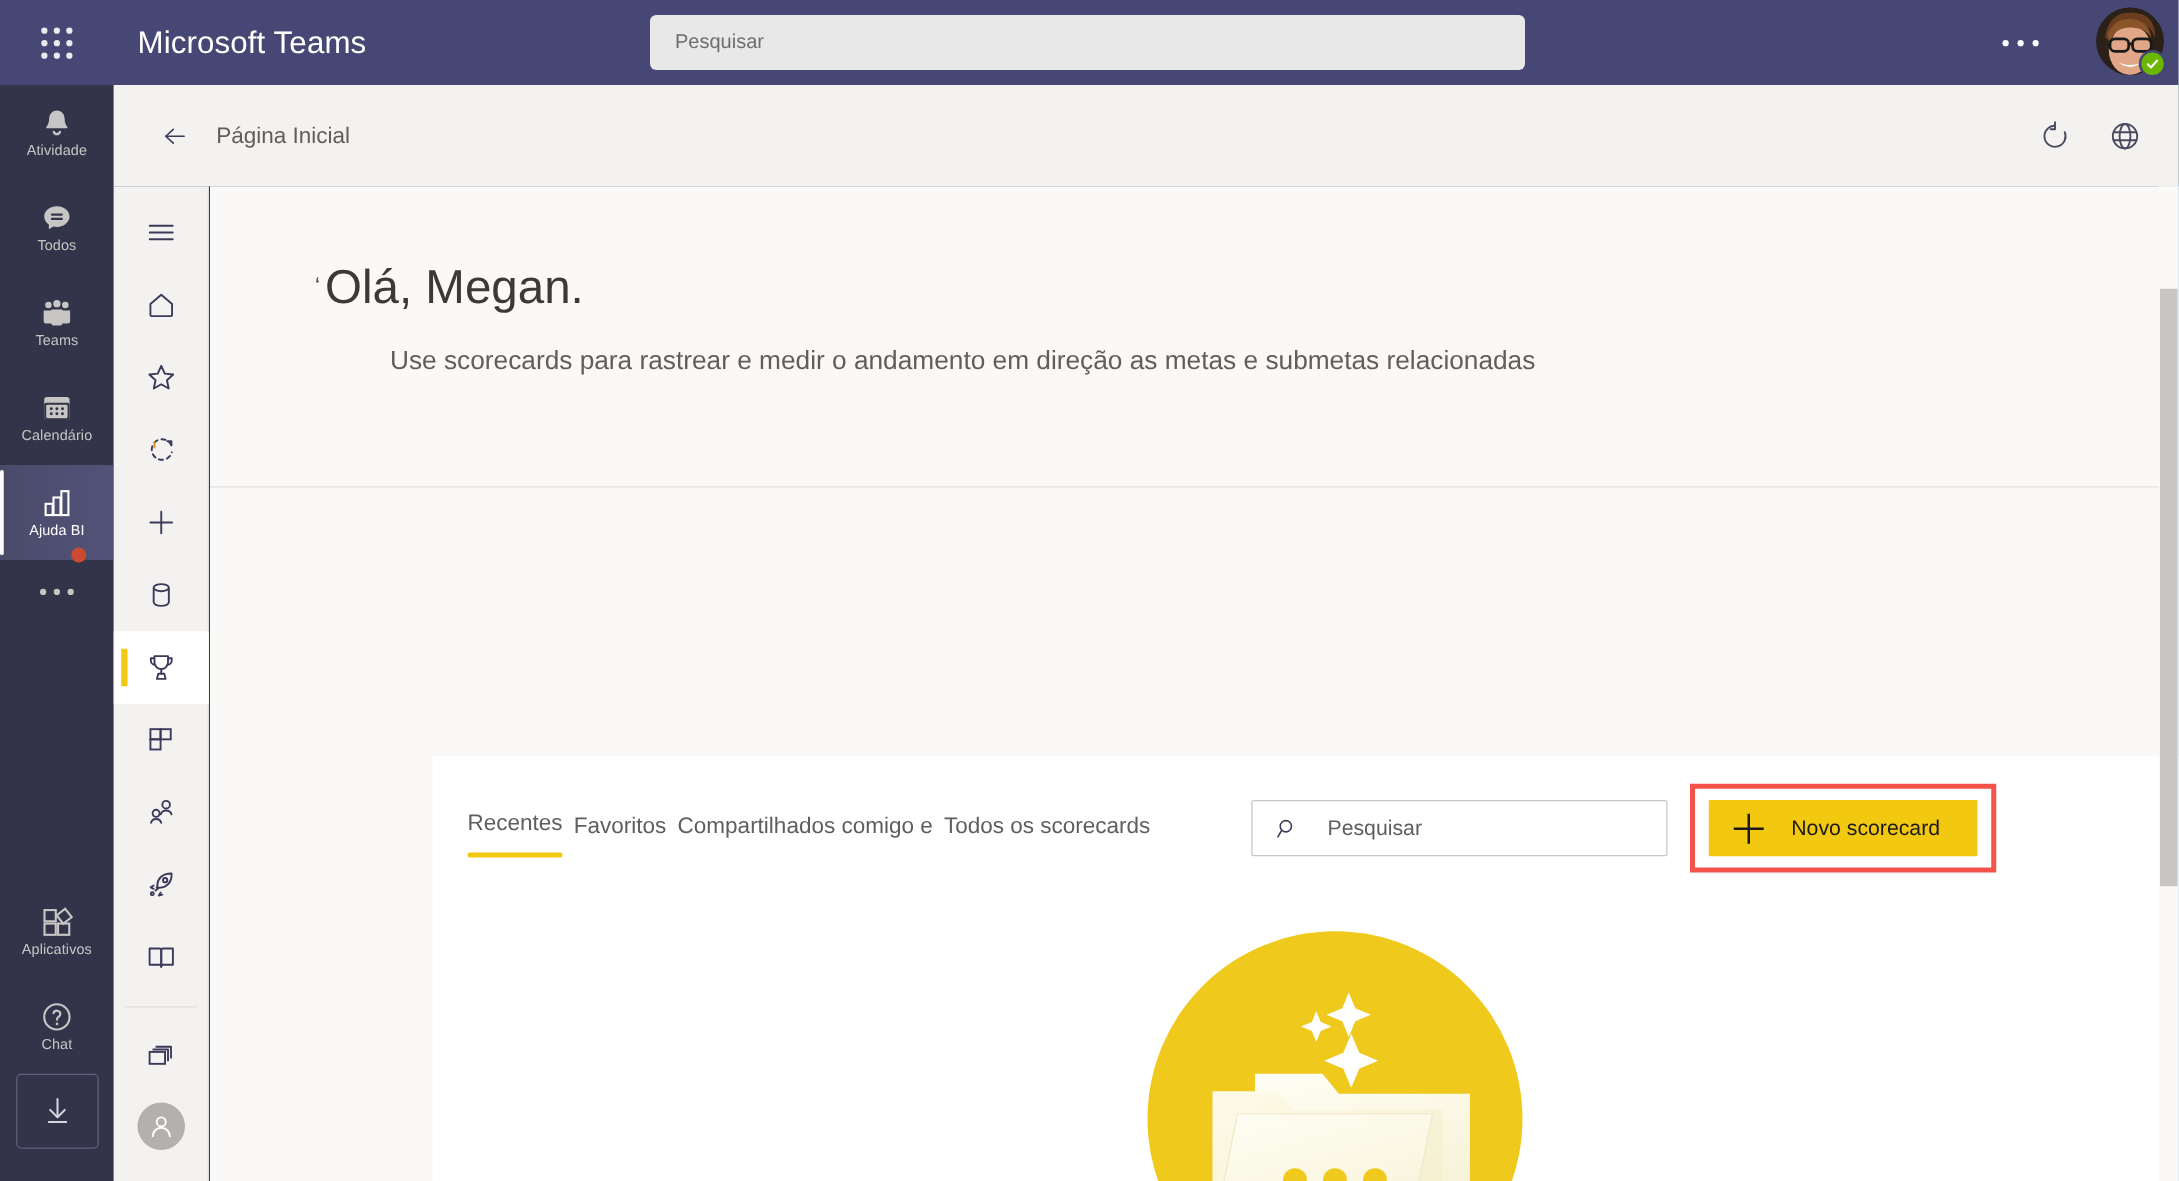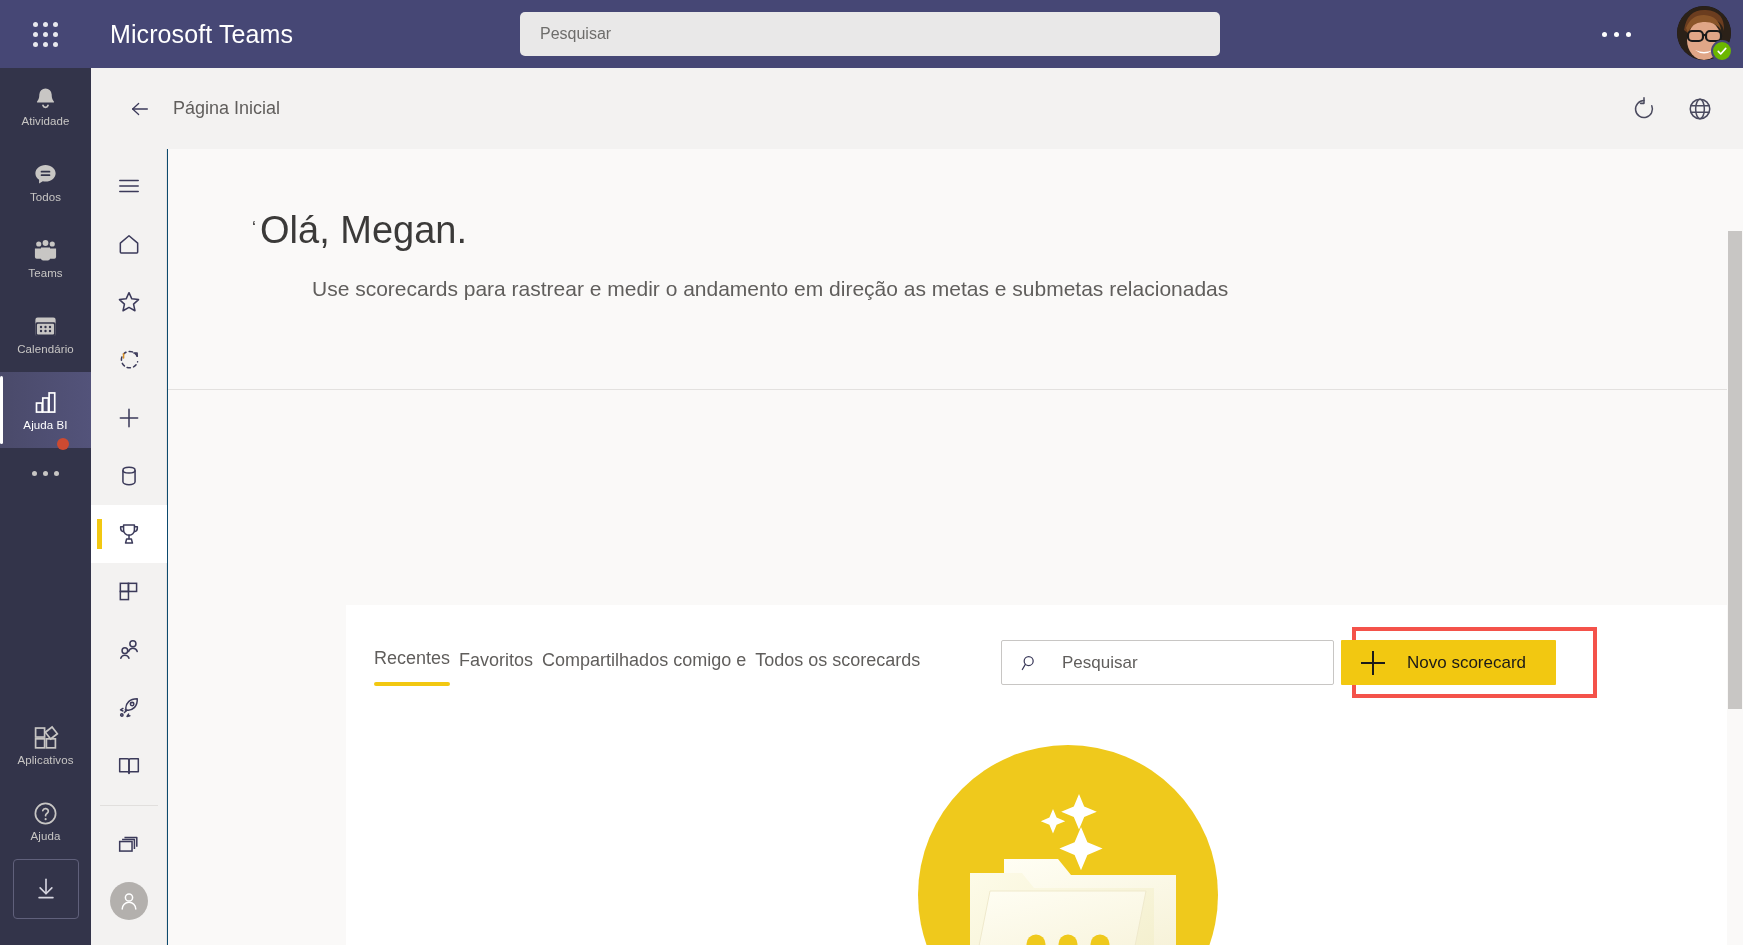--- a/index.html
+++ b/index.html
@@ -289,21 +289,21 @@
   }
   .card-search::placeholder { color: #605e5c; }
 
   .new-btn-highlight {
     position: absolute; left: 1006px; top: 22px;
     width: 245px; height: 71px;
     border: 4px solid #f4524a;
     background: #ffffff;
   }
   .new-btn {
-    position: absolute; left: 995px; top: 35px;
+    position: absolute; left: 1021px; top: 35px;
     width: 215px; height: 45px;
     background: #f2c811;
     border: none;
     display: flex; align-items: center;
     cursor: pointer;
     border-radius: 1px;
   }
   .new-btn .plus {
     width: 24px; height: 24px;
     margin-left: 20px;
@@ -475,21 +475,21 @@
       </svg>
       <div class="rail-label">Aplicativos</div>
     </div>
 
     <div class="rail-item">
       <svg viewBox="0 0 24 24" fill="none" stroke="currentColor" stroke-width="1.5">
         <circle cx="12" cy="12" r="9"></circle>
         <path d="M9.6 9.4a2.5 2.5 0 0 1 4.9.7c0 1.7-2.4 2-2.4 3.4v.5" stroke-linecap="round"></path>
         <circle cx="12.1" cy="17" r=".95" fill="currentColor" stroke="none"></circle>
       </svg>
-      <div class="rail-label">Ajuda</div>
+      <div class="rail-label">Chat</div>
     </div>
 
     <div class="rail-download">
       <svg viewBox="0 0 24 24" fill="none" stroke="#d7d6e0" stroke-width="1.5">
         <path d="M12 3v13" stroke-linecap="round"></path>
         <path d="M6.6 11l5.4 5.4L17.4 11" stroke-linecap="round" stroke-linejoin="round"></path>
         <path d="M5.6 20h12.8" stroke-linecap="round"></path>
       </svg>
     </div>
   </div>

